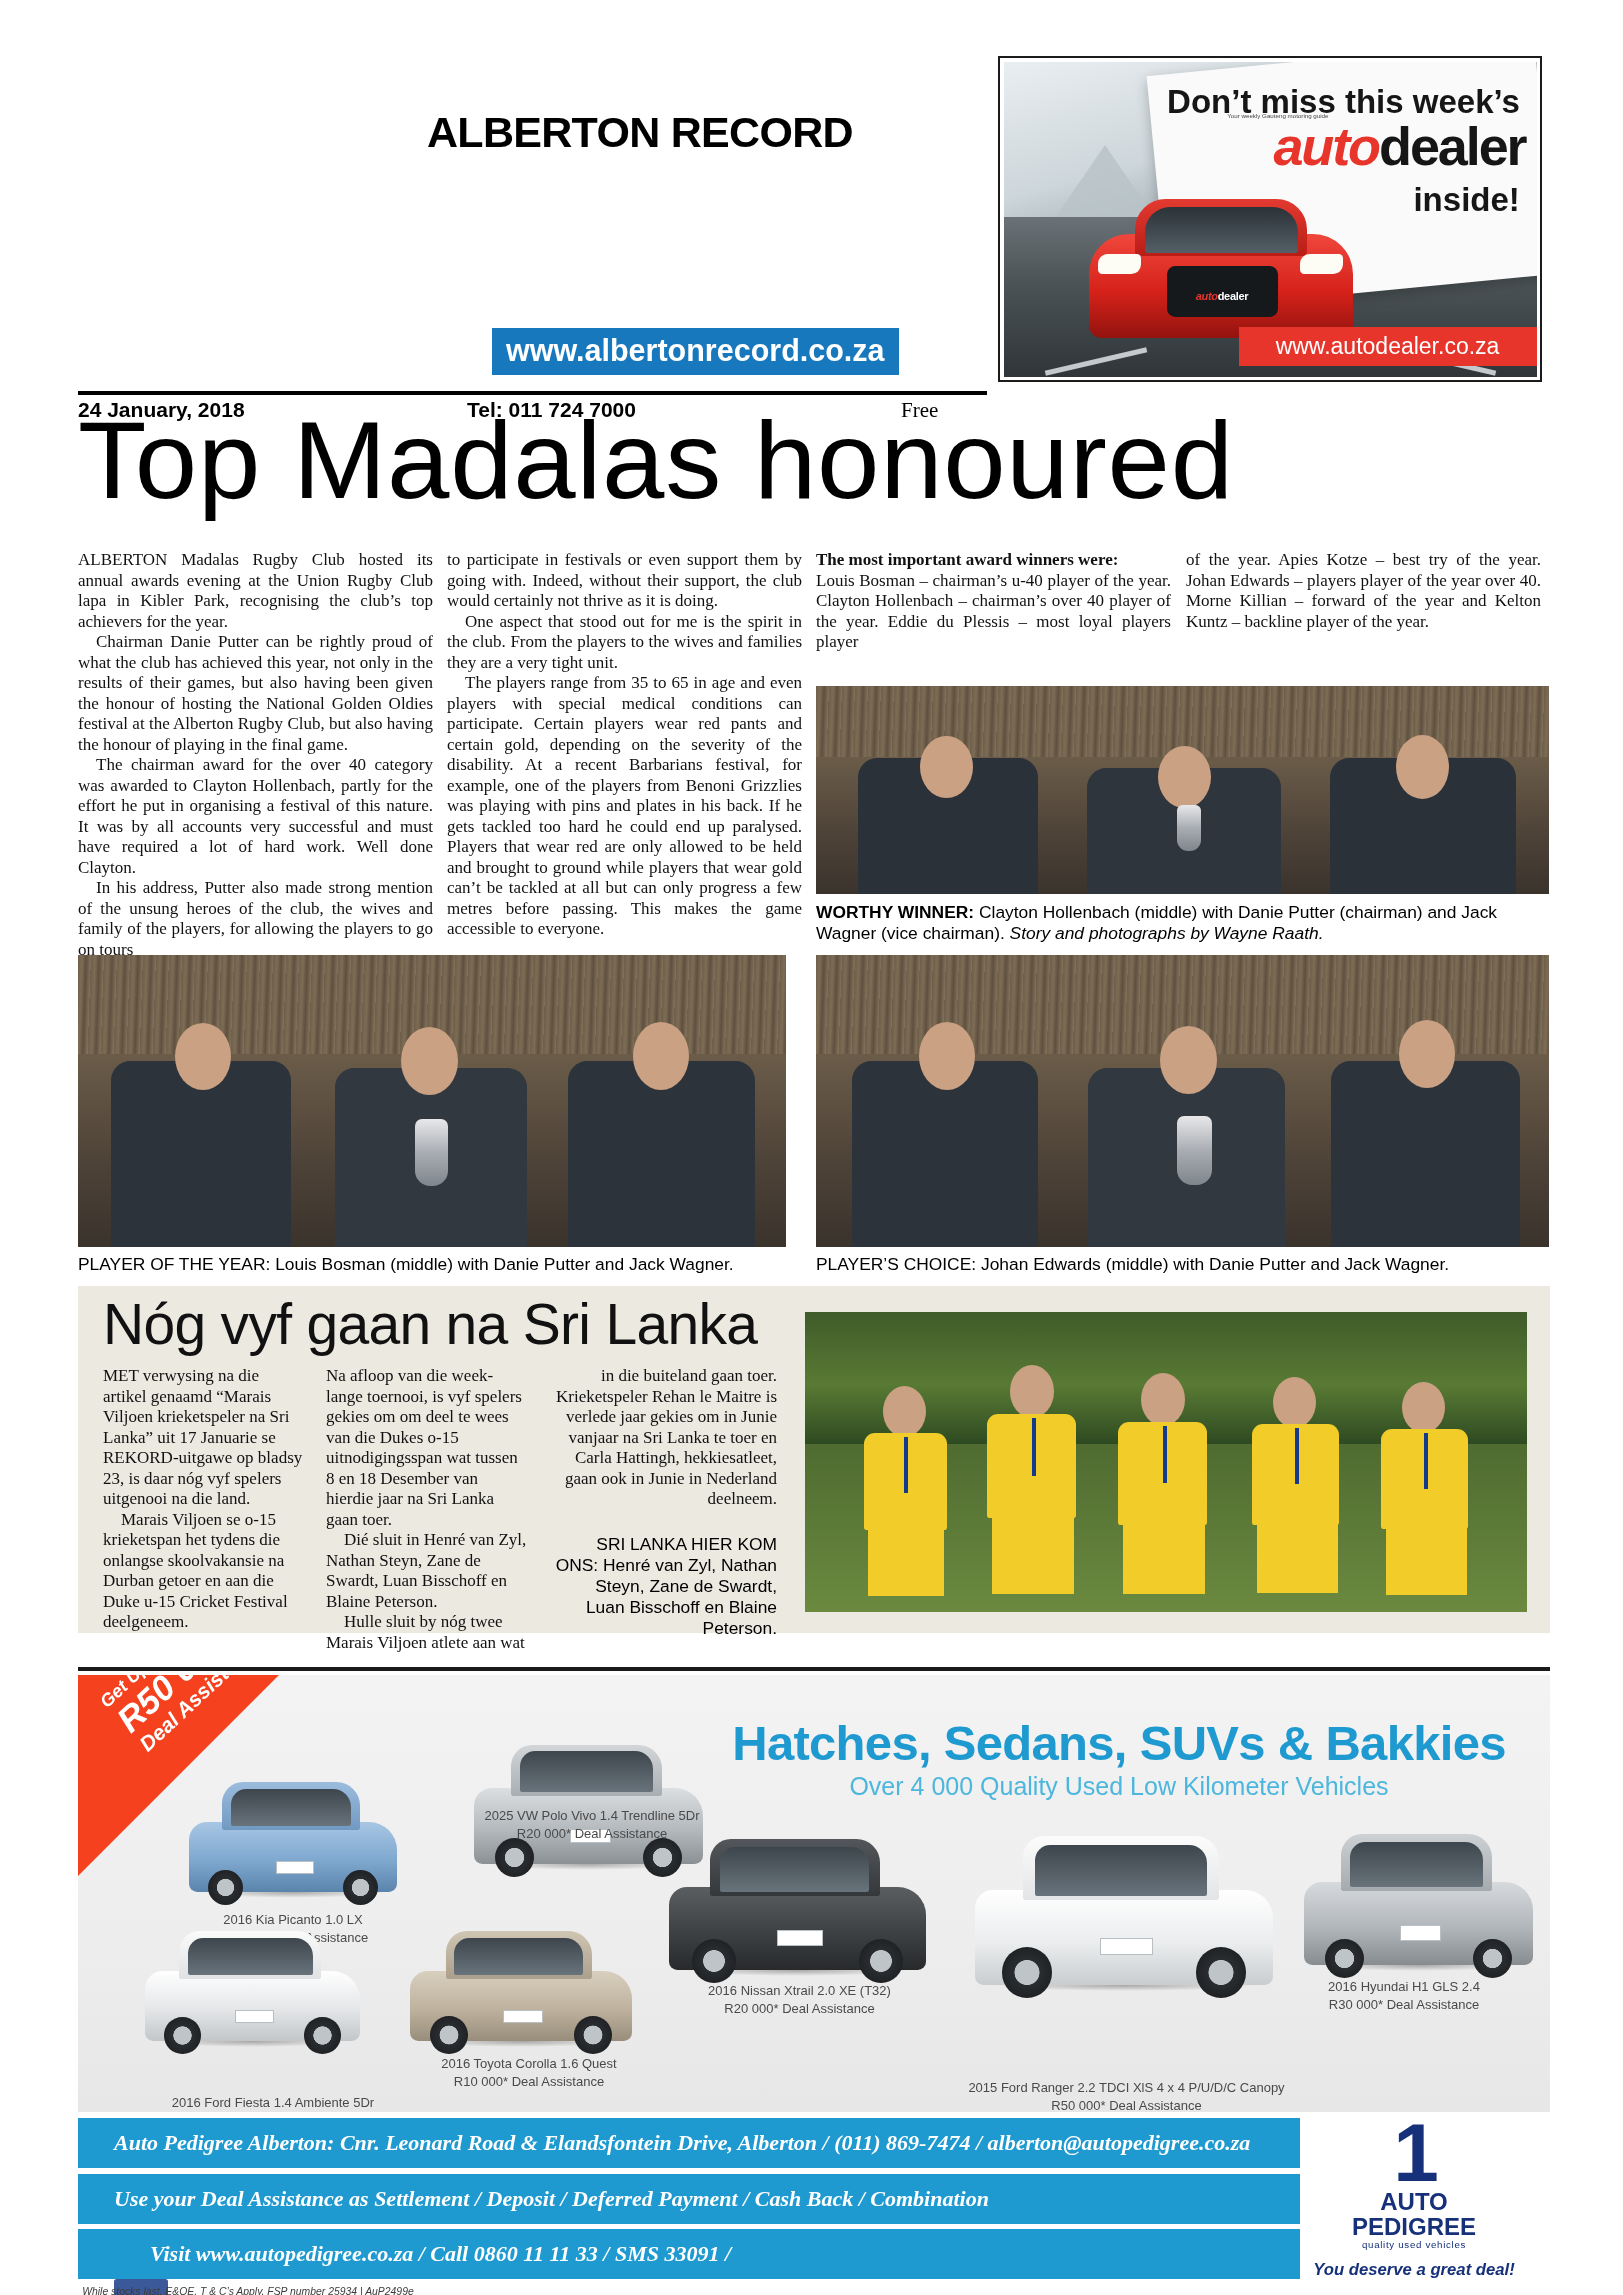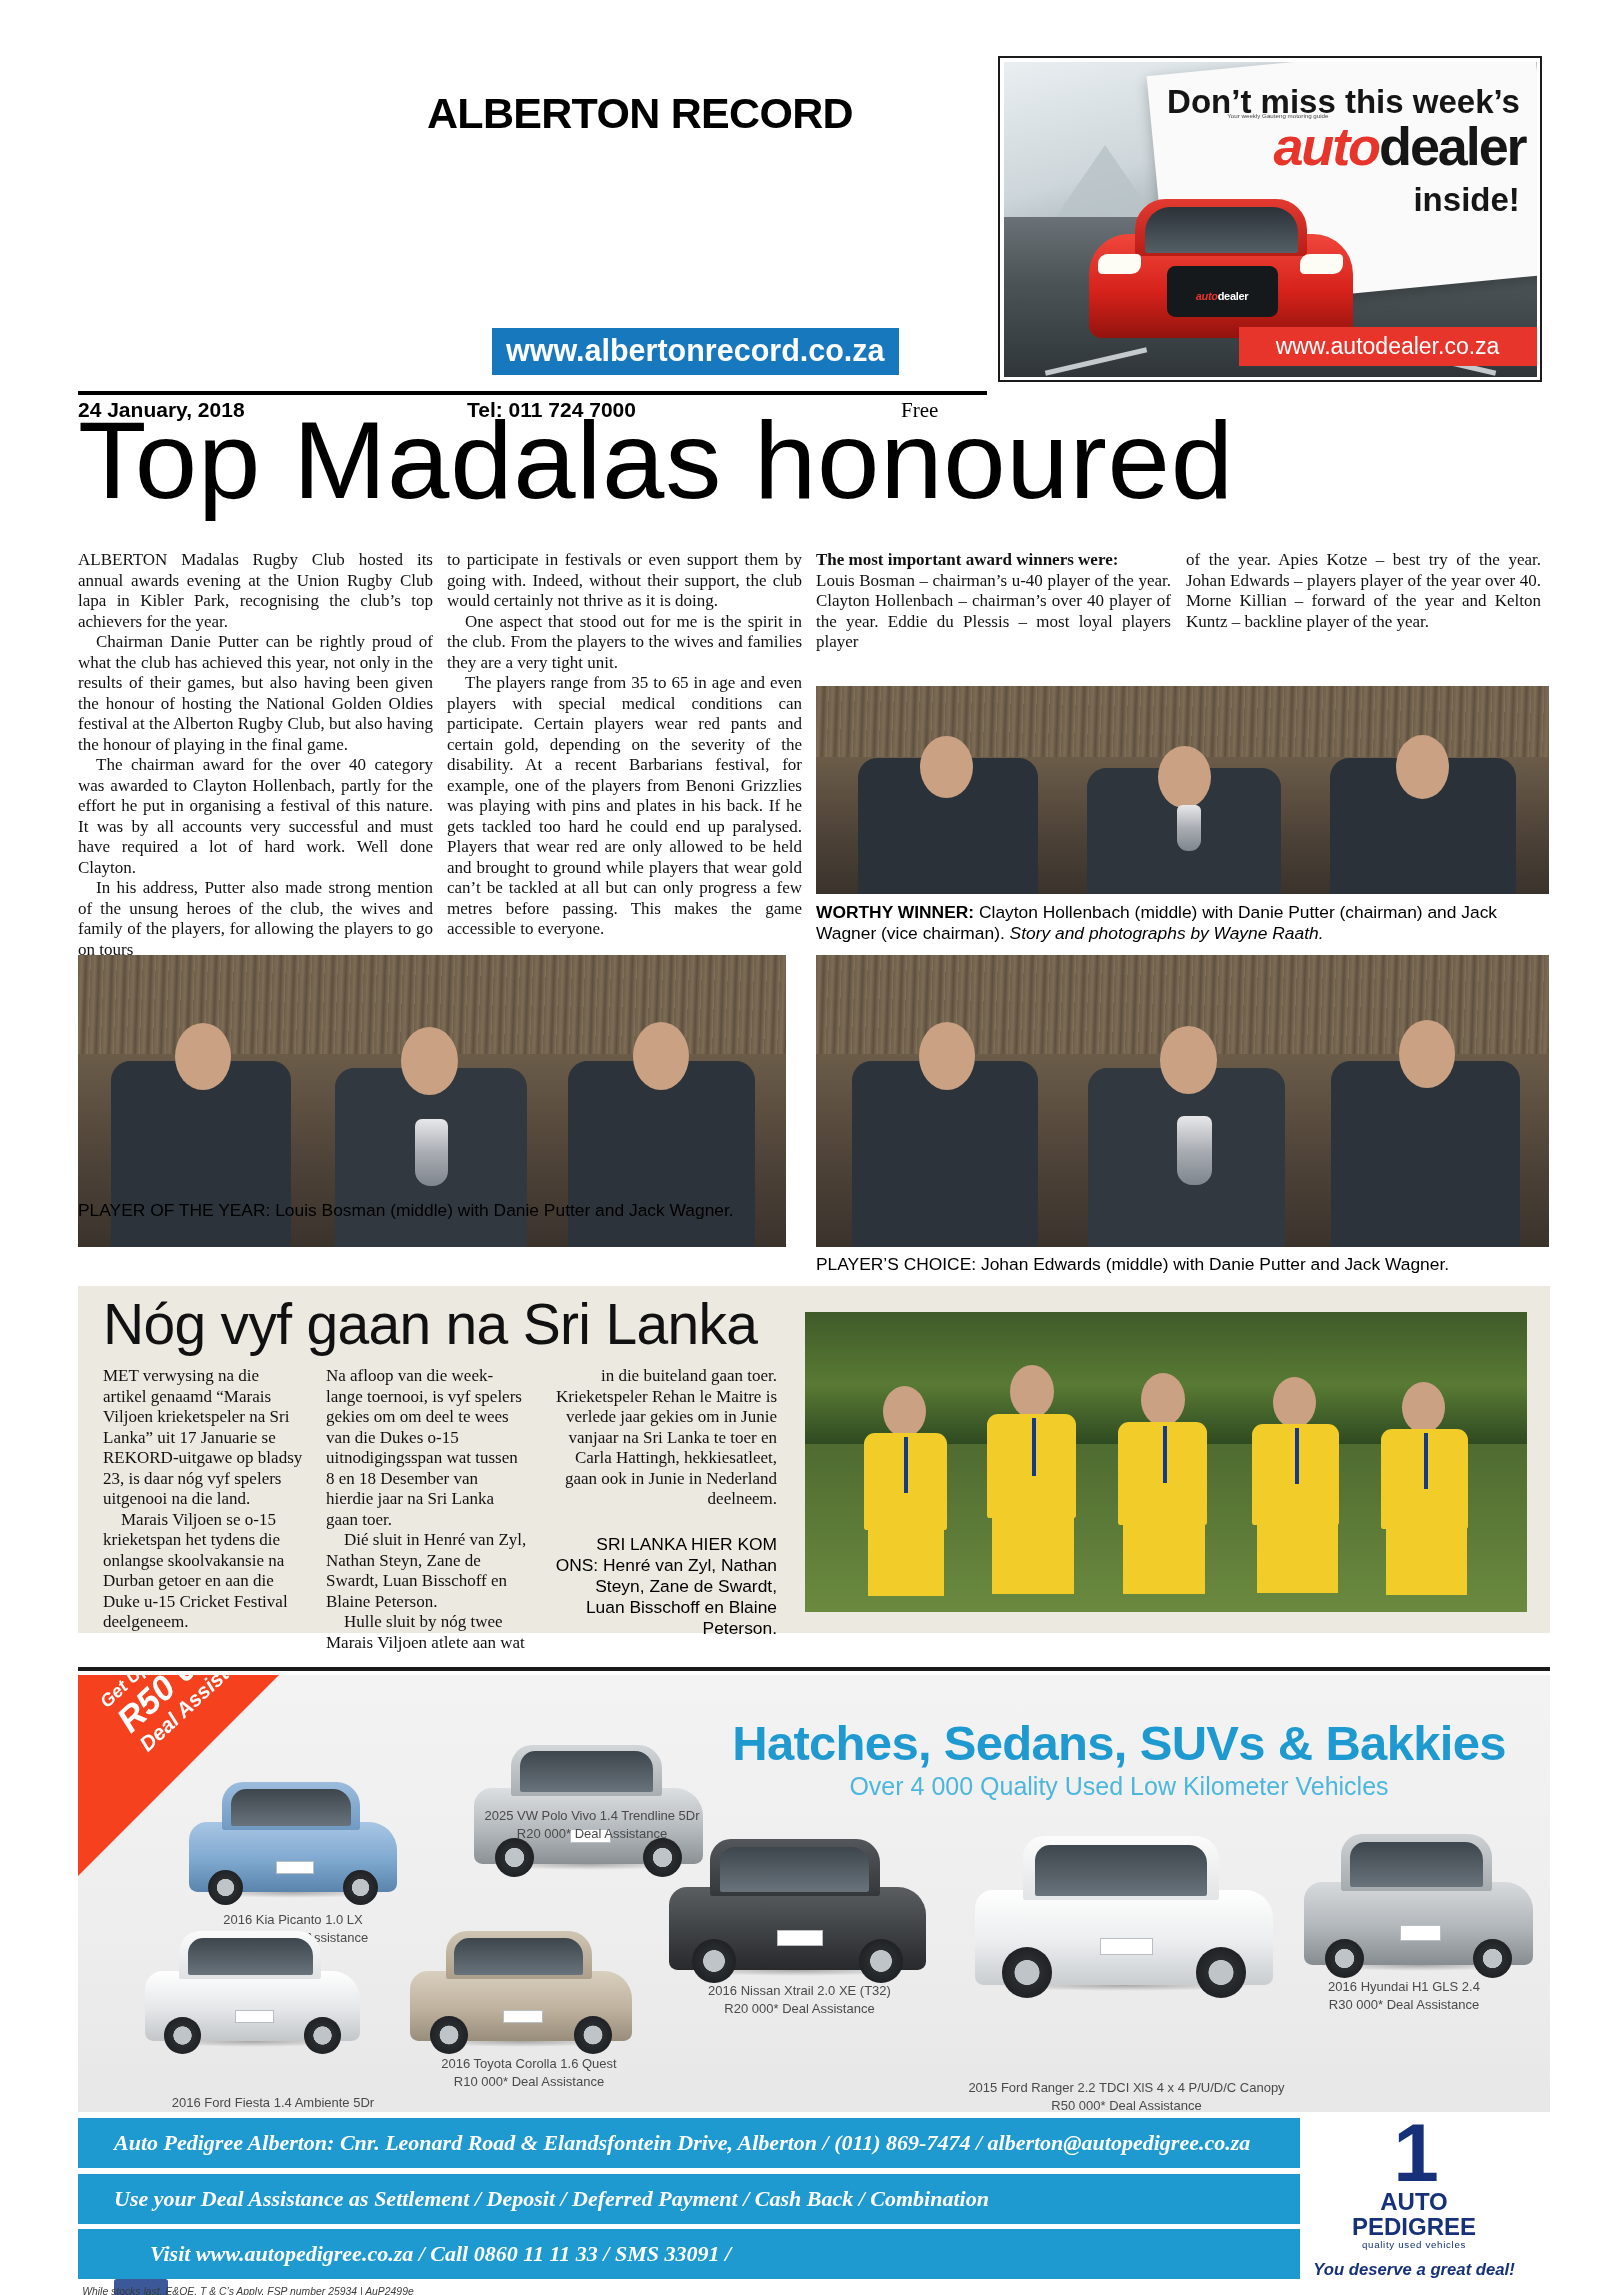--- a/index.html
+++ b/index.html
@@ -15,21 +15,21 @@
   
   .masthead{position:absolute;left:78px;top:40px;width:1470px;height:347px;}
   .logo-block{position:absolute;left:0;top:0;width:909px;height:305px;}
   .logo-sport{
     position:absolute;left:0px;top:-25px;
     font-family:"Liberation Sans", sans-serif;
     font-weight:bold;font-size:278px;letter-spacing:-9.7px;
     color:#1878be;line-height:1;
   }
   .logo-kicker{
-    position:absolute;left:349px;top:49px;
+    position:absolute;left:349px;top:68px;
     font-family:"Liberation Sans", sans-serif;
     font-weight:bold;font-size:43px;letter-spacing:-0.7px;
     color:#000;
   }
   .logo-url{
     position:absolute;left:414px;top:288px;
     background:#1878be;color:#fff;
     font-family:"Liberation Sans", sans-serif;
     font-weight:bold;font-size:30.5px;letter-spacing:0px;
     padding:4.9px 14px 7.6px 14px;
@@ -290,21 +290,21 @@
     <div class="thatch"></div>
     <div class="wallbg"></div>
     <div class="person" style="left:33px;width:180px;height:186px;background:#2c333a;"></div>
     <div class="p-head" style="left:97px;top:68px;width:56px;height:67px;"></div>
     <div class="person" style="left:257px;width:192px;height:179px;background:#313840;"></div>
     <div class="p-head" style="left:323px;top:72px;width:57px;height:68px;"></div>
     <div class="person" style="left:490px;width:187px;height:186px;background:#2c333a;"></div>
     <div class="p-head" style="left:555px;top:67px;width:56px;height:68px;"></div>
     <div class="trophy" style="left:337px;top:164px;width:33px;height:67px;border-radius:7px 7px 15.3px 15.3px;"></div>
   </div>
-  <div class="cap" style="left:78px;top:1200px;width:708px;">PLAYER OF THE YEAR: Louis Bosman (middle) with Danie Putter and Jack Wagner.</div>
+  <div class="cap" style="left:78px;top:1254px;width:708px;">PLAYER OF THE YEAR: Louis Bosman (middle) with Danie Putter and Jack Wagner.</div>
 
   <div class="photo" style="left:816px;top:955px;width:733px;height:292px;">
     <div class="thatch"></div>
     <div class="wallbg"></div>
     <div class="person" style="left:36px;width:186px;height:186px;background:#2c333a;"></div>
     <div class="p-head" style="left:103px;top:67px;width:56px;height:68px;"></div>
     <div class="person" style="left:272px;width:197px;height:179px;background:#313840;"></div>
     <div class="p-head" style="left:344px;top:71px;width:57px;height:68px;"></div>
     <div class="person" style="left:515px;width:189px;height:186px;background:#2c333a;"></div>
     <div class="p-head" style="left:583px;top:65px;width:56px;height:68px;"></div>

